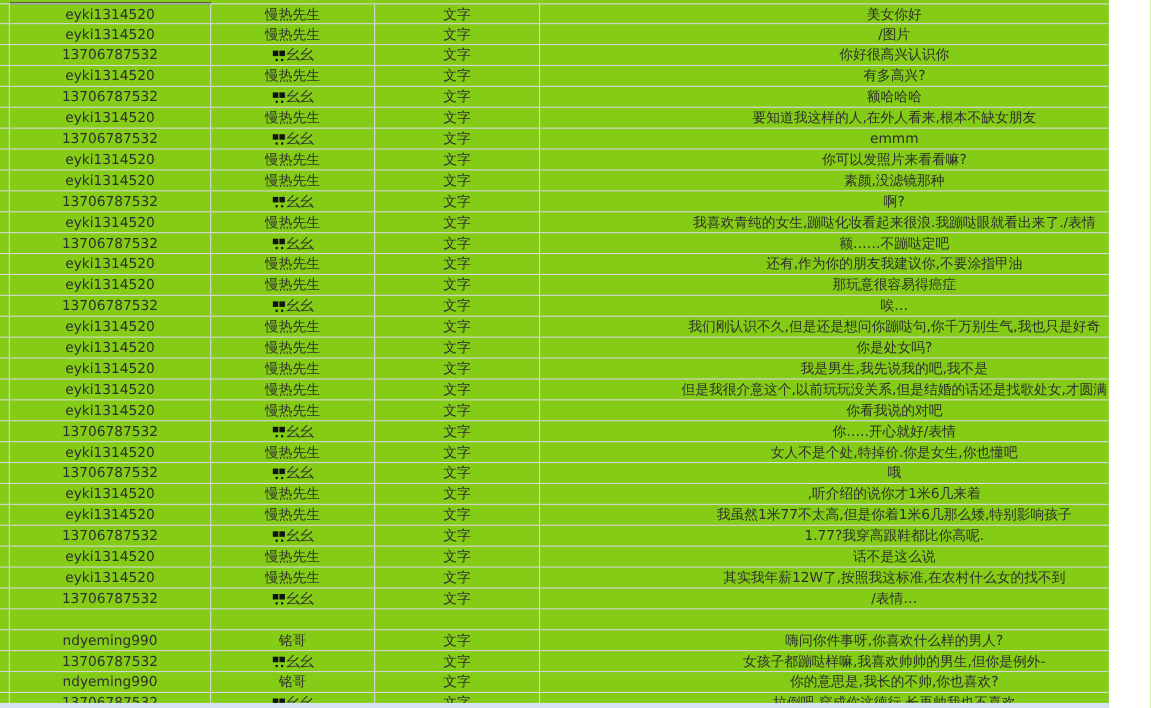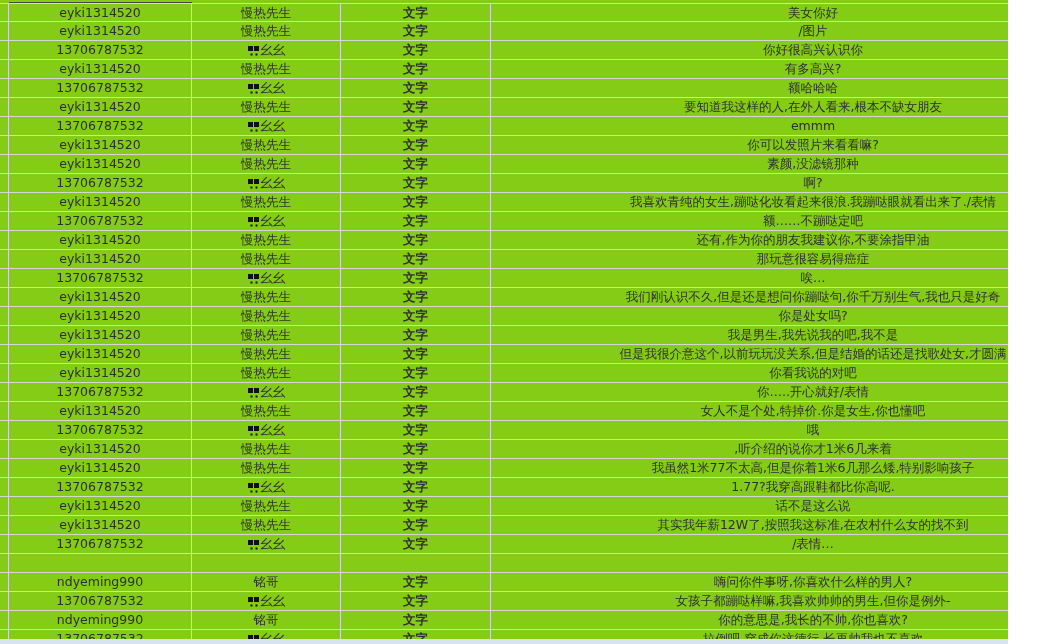--- a/index.html
+++ b/index.html
@@ -32,21 +32,21 @@
   .cell{
     height:100%;
     border-right:1px solid var(--grid);
     text-align:center;
     white-space:nowrap;
     overflow:visible;
   }
   .c-stub{width:9px;}
   .c-id{width:183px;}
   .c-nick{width:149px;}
-  .c-type{width:150px;font-weight:bold;}
+  .c-type{width:150px;}
   .c-msg{width:644px;border-right:none;}
   
   .nglyph{
     display:none;
     position:relative;
     width:13px;height:12px;
     vertical-align:-2px;
     margin-right:1px;
   }
   .nglyph.show{display:inline-block;}

